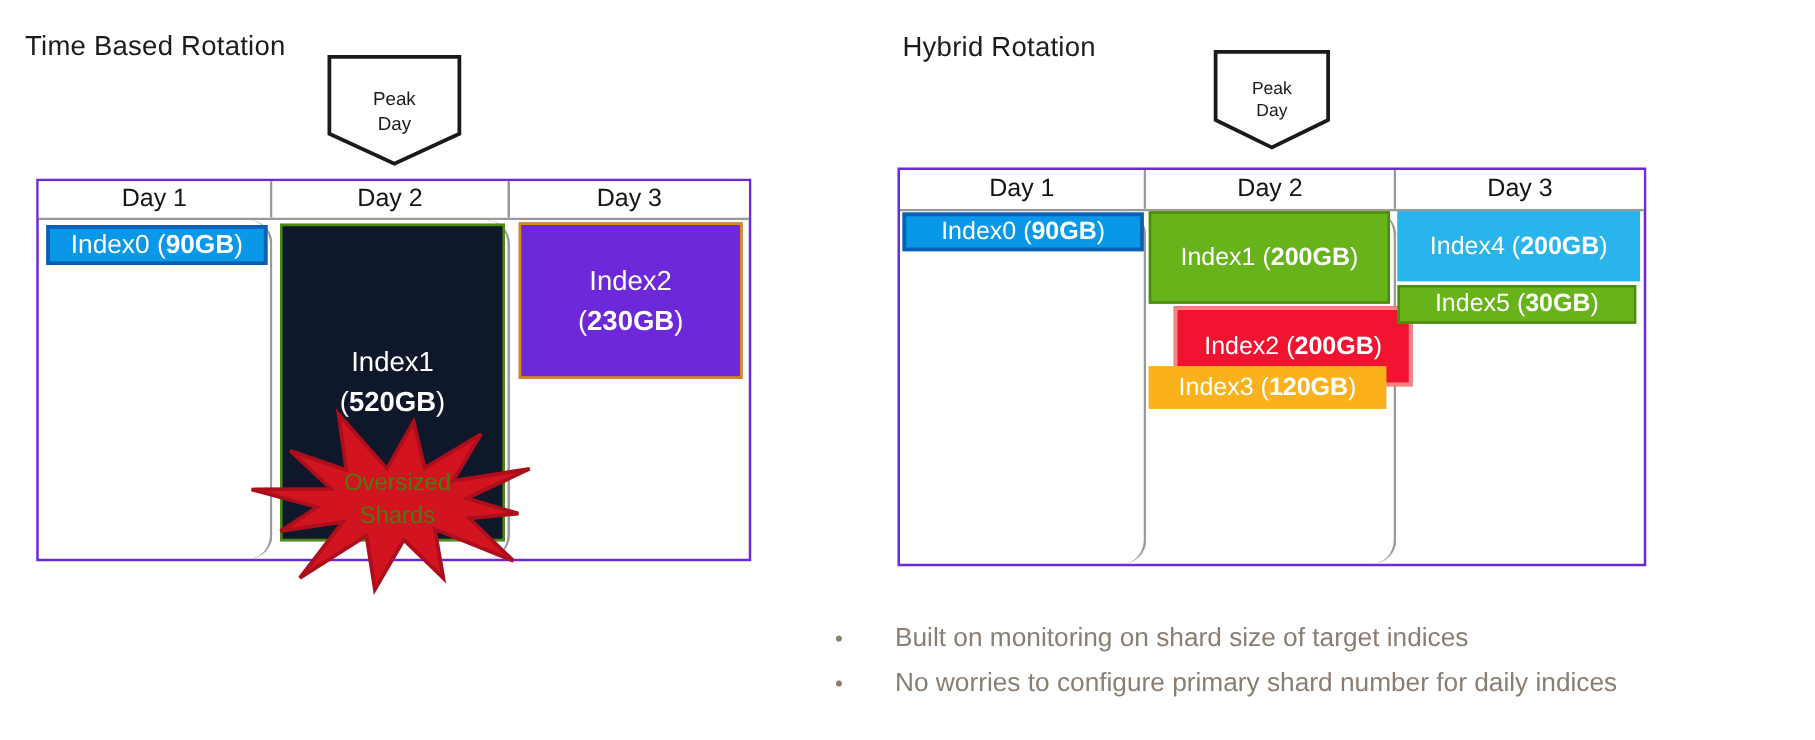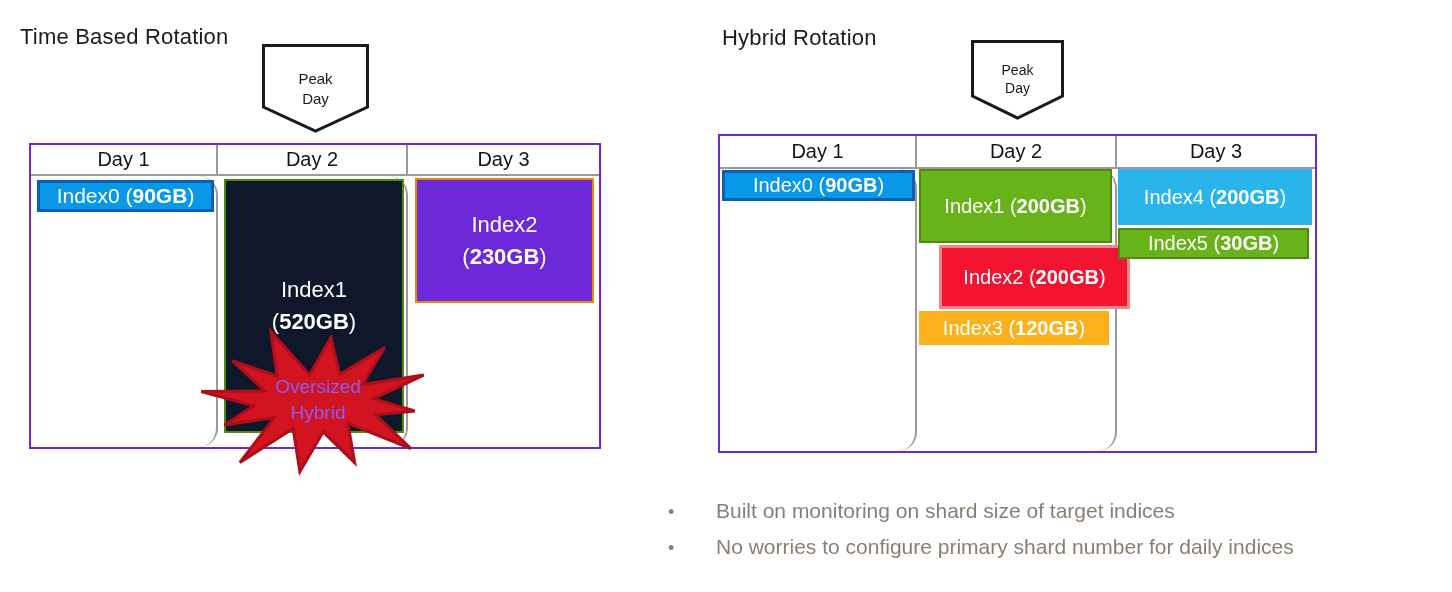--- a/index.html
+++ b/index.html
@@ -39,29 +39,29 @@
   }
   .idx-box b{font-weight:bold;}
   
   #box-l-index0{left:6px;top:4px;width:177px;height:32px;font-size:21px;border-width:3px;}
   #box-l-index1{left:6px;top:3px;width:180px;height:254px;font-size:22px;}
   #box-l-index2{left:7px;top:2px;width:179px;height:125px;font-size:22px;}
   
   #box-r-index0{left:2px;top:1px;width:193px;height:31px;border-width:3px;}
   #box-r-index1{left:2px;top:0px;width:193px;height:74px;}
   #box-r-index2{left:2px;top:76px;width:191px;height:64px;border-width:3px;margin-left:20px;}
-  #box-r-index3{left:2px;top:142px;width:190px;height:34px;border-width:1px;text-align:center;}
+  #box-r-index3{left:2px;top:124px;width:190px;height:34px;border-width:1px;text-align:center;}
   #box-r-index4{left:1px;top:0px;width:194px;height:56px;border-width:1px;text-align:right;}
   #box-r-index5{left:1px;top:59px;width:191px;height:31px;}
 
   .burst-wrap{position:absolute;left:190px;top:342px;width:256px;height:136px;z-index:5;}
   .burst-wrap svg{overflow:visible;position:absolute;left:0;top:0;}
   .burst-label{
     position:absolute;left:0;top:32px;width:100%;text-align:center;
-    color:#8b5cf6;font-size:19px;line-height:1.35;
+    color:#4d7c0f;font-size:19px;line-height:1.35;
   }
 
   .bullet-list{position:absolute;left:668px;top:499px;width:770px;list-style:none;margin:0;padding:0;}
   .bullet-item{display:flex;align-items:baseline;color:#8a7e73;font-size:21px;margin-bottom:12px;}
   .bullet-dot{width:14px;margin-right:34px;font-size:18px;flex:none;}
 </style>
 </head>
 <body>
 
 <div class="canvas">
@@ -105,21 +105,21 @@
       </div>
     </div>
   </div>
 
   <div class="burst-wrap">
     <svg width="256" height="136">
       <polygon id="burst-poly" stroke-width="3" stroke-linejoin="miter" fill="#D21320" stroke="#AC0E1B" points="233.7,33.1 183.6,56.6 224.7,68.9 185.7,72.8 220.8,106.7 157.9,81.4 164.7,120.6 133.1,89.9 109.9,129.6 103.1,86.6 49.9,120.4 84.2,75.6 34.4,82.9 63.8,63.7 11.2,49.6 74.8,49.0 42.2,18.7 87.1,34.0 80.8,-10.7 119.6,32.9 140.9,-4.6 149.8,32.3 194.9,5.3 172.5,42.6"></polygon>
     </svg>
     <div class="burst-label">
       <div>Oversized</div>
-      <div>Hybrid</div>
+      <div>Shards</div>
     </div>
   </div>
 
   <div class="day-table" id="table-right">
     <div class="hdr-row">
       <div class="hdr-cell">Day 1</div>
       <div class="hdr-cell">Day 2</div>
       <div class="hdr-cell">Day 3</div>
     </div>
     <div class="body-row">

